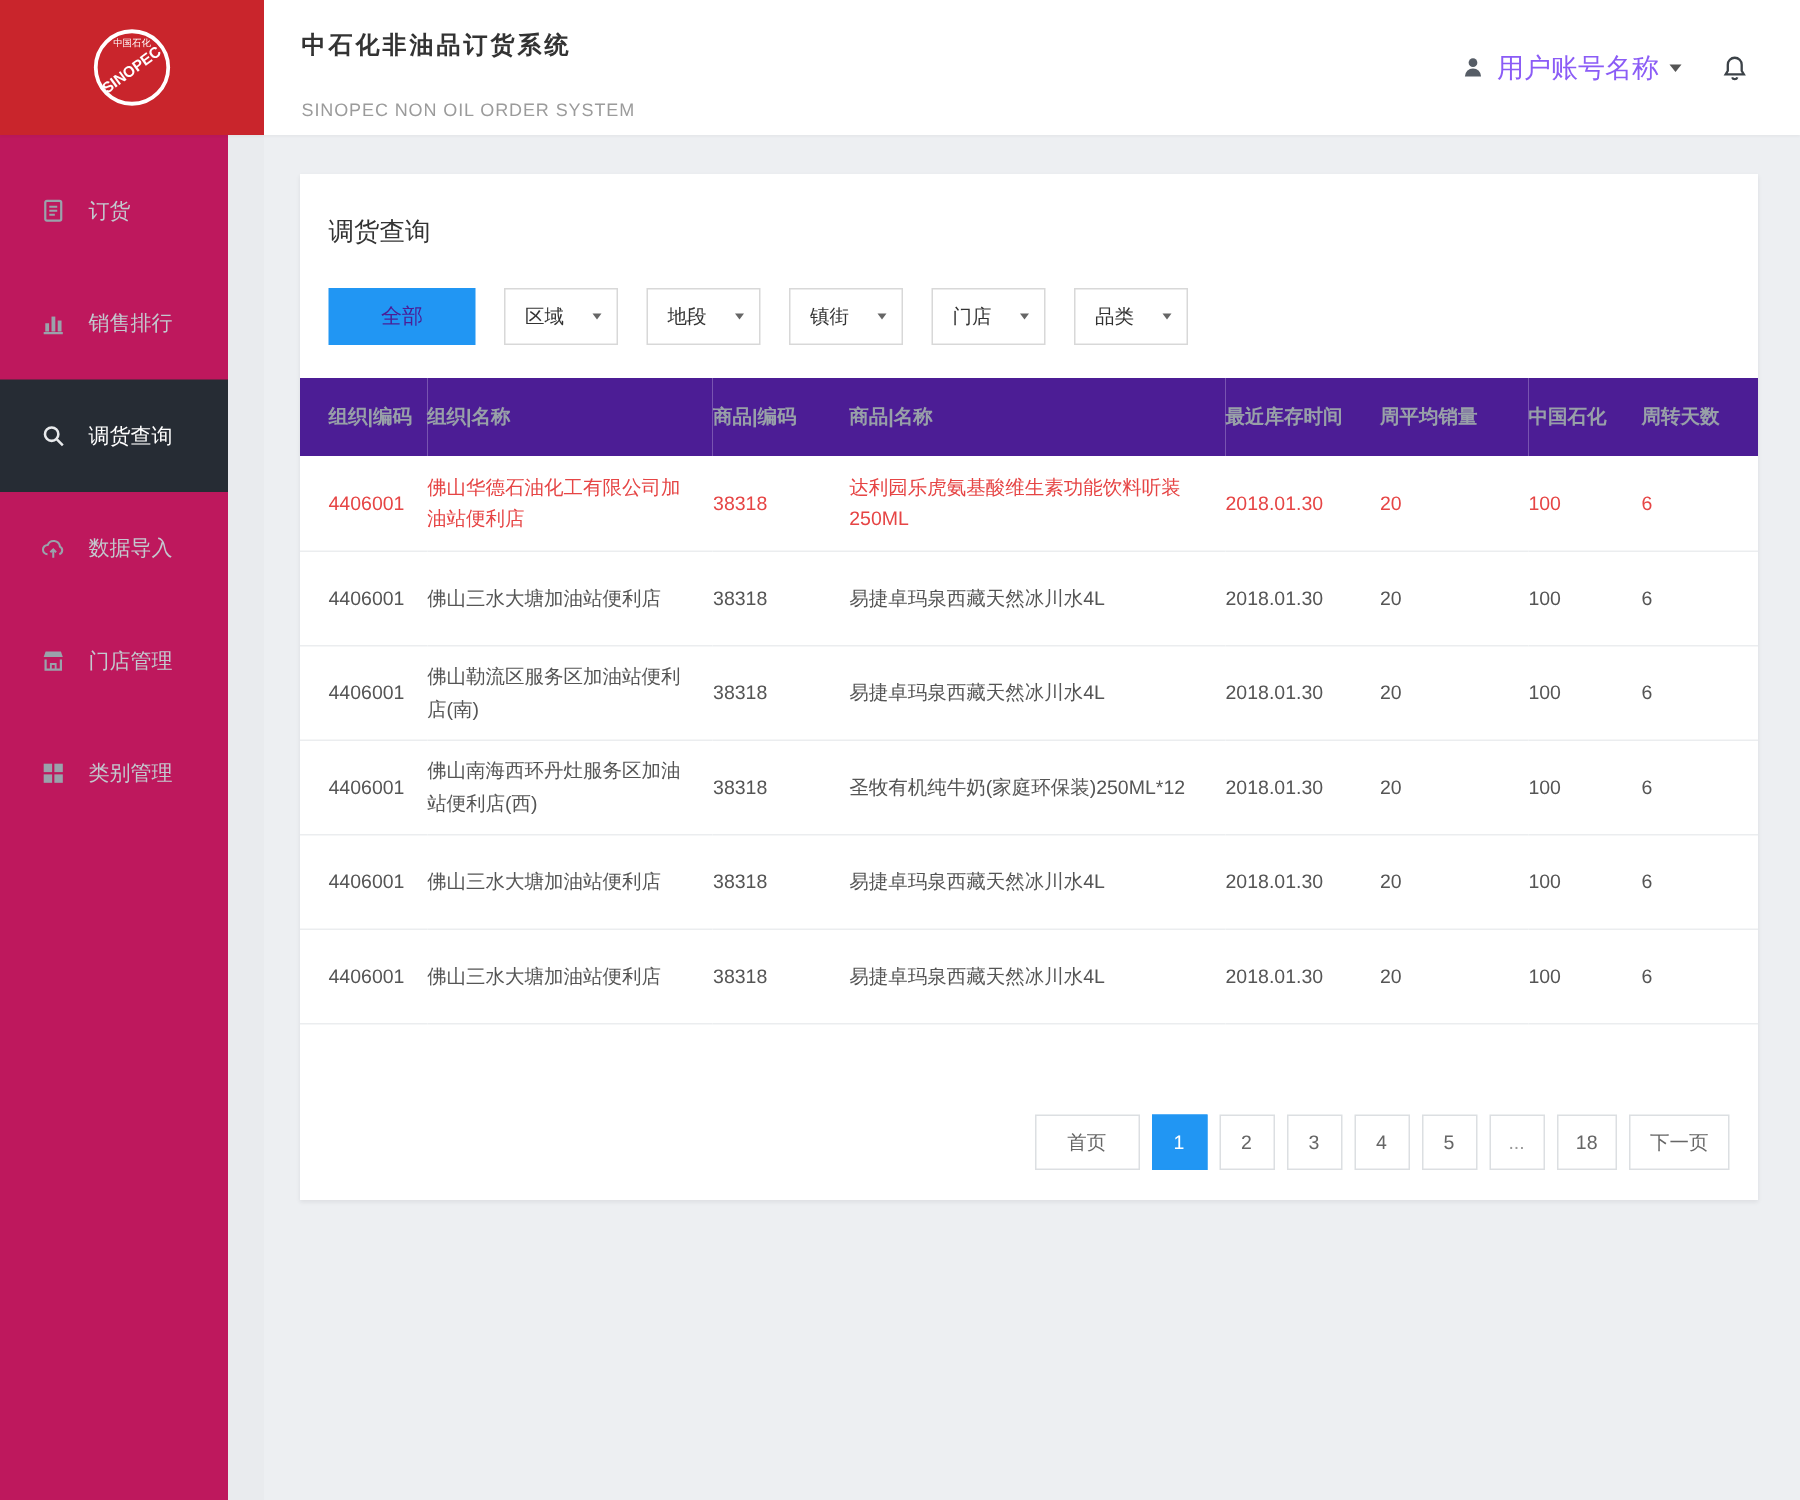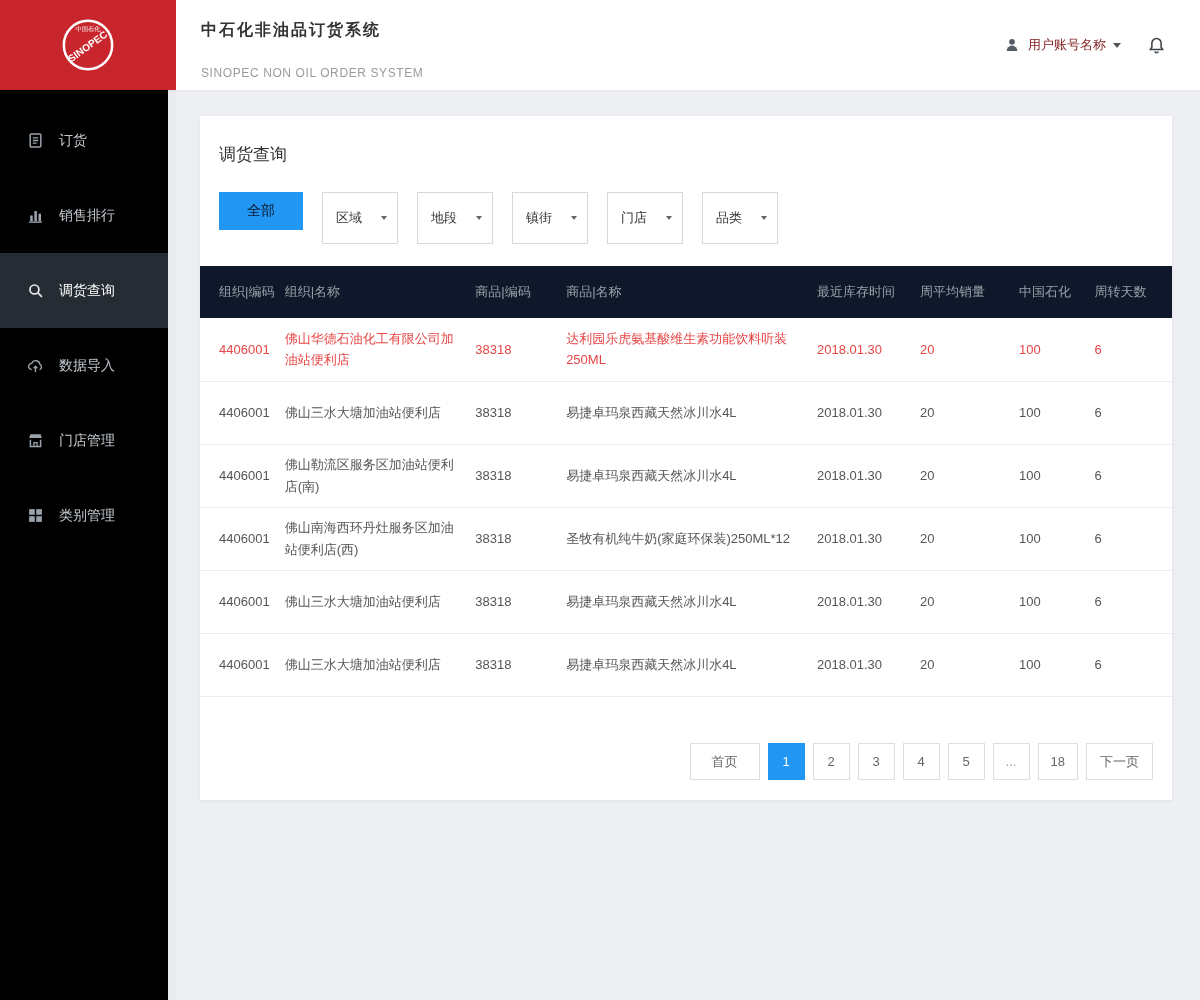--- a/index.html
+++ b/index.html
@@ -8,46 +8,46 @@
 
   
   .header{position:absolute;top:0;left:0;width:1200px;height:90px;background:#fff;z-index:3;box-shadow:0 1px 2px rgba(0,0,0,.04)}
   .logo{position:absolute;left:0;top:0;width:176px;height:90px;background:#c9252c;display:flex;align-items:center;justify-content:center}
   .h-titles{position:absolute;left:201px;top:20px}
   .h-title{font-size:16px;font-weight:bold;color:#333;letter-spacing:2px}
   .h-sub{font-size:12px;color:#9b9b9b;margin-top:25px;letter-spacing:.6px}
   .h-right{position:absolute;right:34px;top:0;height:90px;display:flex;align-items:center;color:#444}
   .user-icon{width:16px;height:16px;display:inline-flex;color:#565d66;margin-right:8px}
   .user-icon svg,.bell-btn svg{width:100%;height:100%}
-  .user-label{font-size:13px;color:#7f1d1d;cursor:pointer}
+  .user-label{font-size:18px;color:#8b5cf6;cursor:pointer}
   .caret-down{width:0;height:0;border-left:4px solid transparent;border-right:4px solid transparent;border-top:5px solid #555;margin-left:7px;cursor:pointer}
   .bell-btn{width:19px;height:19px;display:inline-flex;color:#3c4248;margin-left:26px;cursor:pointer}
 
   
-  .sidebar{position:absolute;left:0;top:90px;bottom:0;width:168px;background:#000000;padding-top:13px}
+  .sidebar{position:absolute;left:0;top:90px;bottom:0;width:152px;background:#be185d;padding-top:13px}
   .side-item{height:75px;display:flex;align-items:center;padding-left:27px;font-size:14px;color:#c3c9cf;cursor:pointer}
   .side-item.active{background:#262c34;color:#fff}
   .side-icon{width:17px;height:17px;margin-right:15px;display:inline-flex;color:#9aa2ab;flex:none}
   .side-item.active .side-icon{color:#e8eaec}
   .side-icon svg{width:100%;height:100%}
 
   
   .main{position:absolute;left:176px;top:90px;right:0;bottom:0;background:#edeff2}
   .card{position:absolute;left:24px;top:26px;width:972px;height:684px;background:#fff;box-shadow:0 1px 3px rgba(20,30,40,.08)}
   .page-title{padding:27px 0 0 19px;font-size:17px;color:#333}
 
   .filters{display:flex;gap:19px;margin:26px 0 0 19px}
-  .btn-all{width:84px;height:38px;background:#2196f3;color:#0f172a;border:none;font-size:14px;cursor:pointer;font-family:inherit}
+  .btn-all{width:98px;height:38px;background:#2196f3;color:#4c1d95;border:none;font-size:14px;cursor:pointer;font-family:inherit}
   .dd-group{display:flex;gap:19px}
-  .dropdown{width:76px;height:52px;border:1px solid #d8d8d8;background:#fff;display:flex;align-items:center;justify-content:space-between;padding:0 10px 0 13px;font-size:13px;color:#333;cursor:pointer}
+  .dropdown{width:76px;height:38px;border:1px solid #d8d8d8;background:#fff;display:flex;align-items:center;justify-content:space-between;padding:0 10px 0 13px;font-size:13px;color:#333;cursor:pointer}
   .dd-caret{width:0;height:0;border-left:3.5px solid transparent;border-right:3.5px solid transparent;border-top:4.5px solid #666}
 
   
   .grid-table{width:972px;margin-top:22px;border-collapse:collapse;table-layout:fixed}
-  .grid-table th{background:#0f172a;height:52px;font-weight:normal;font-size:13px;color:#98a0a8;text-align:left;padding:0 10px 0 0}
+  .grid-table th{background:#4c1d95;height:52px;font-weight:bold;font-size:13px;color:#98a0a8;text-align:left;padding:0 10px 0 0}
   .grid-table td{font-size:13px;color:#555;height:63px;padding:9px 14px 9px 0;border-bottom:1px solid #ebedef;line-height:1.65;vertical-align:middle;overflow:hidden}
   .grid-table th.first,.grid-table td.first{padding-left:19px}
   tr.hl td{color:#e64545}
 
   
   .pagination{position:absolute;right:19px;bottom:20px;display:flex;gap:8px}
   .page-btn{min-width:37px;height:37px;border:1px solid #dcdfe2;background:#fff;color:#666;font-size:13px;cursor:pointer;font-family:inherit;padding:0 12px;text-align:center}
   .page-btn.active{background:#2196f3;border-color:#2196f3;color:#fff}
   .page-btn.type-first{padding:0 21px}
   .page-btn.type-next{padding:0 13px}

